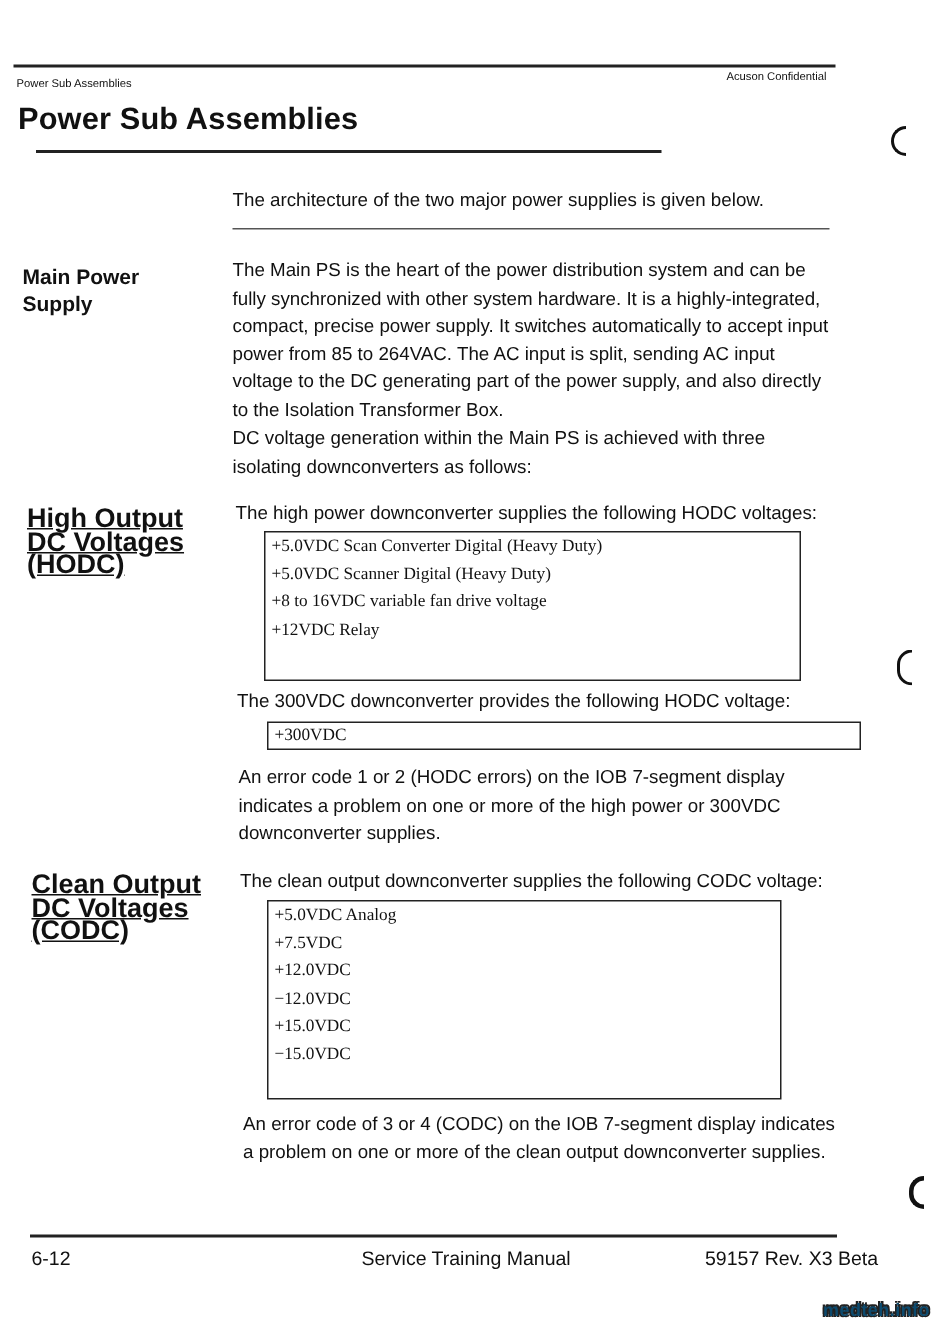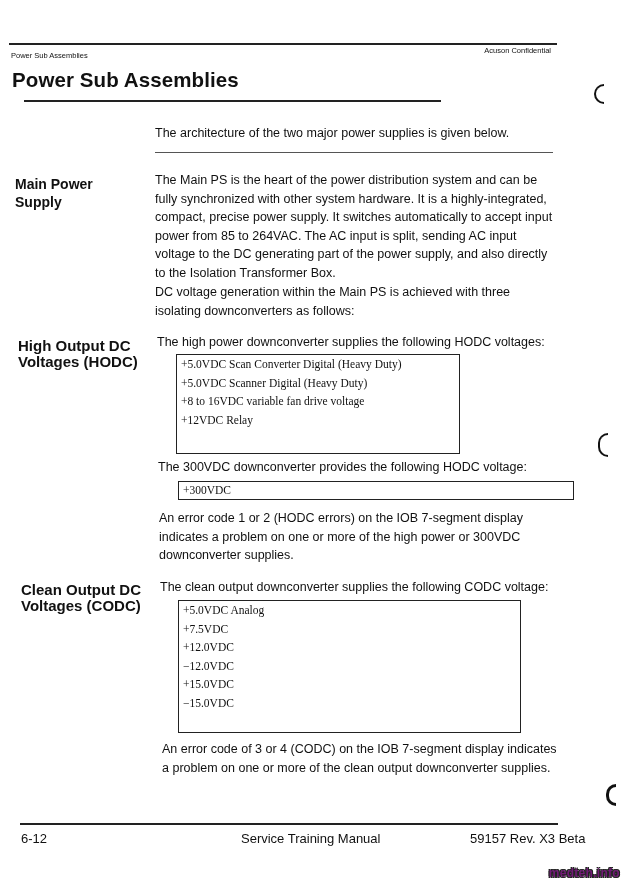--- a/index.html
+++ b/index.html
@@ -5,27 +5,27 @@
     html, body { margin: 0; padding: 0; background: #ffffff; }
     body { width: 630px; height: 887px; position: relative; overflow: hidden; color: #111; }
     .sans { font-family: "Liberation Sans", "DejaVu Sans", sans-serif; }
     .serif { font-family: Liberation Sans, sans-serif; }
     .abs { position: absolute; }
     .rule { position: absolute; background: #222; height: 1.5px; }
     .rule.thin { height: 1px; background: #555; }
     .hdr-small { font-size: 7.5px; font-weight: normal; }
     .page-title { font-size: 20.5px; font-weight: bold; letter-spacing: 0.1px; }
     .side-head { font-size: 14px; font-weight: bold; line-height: 18px; }
-    .side-head.small { font-size: 15px; line-height: 15.5px; }
+    .side-head.small { font-size: 18px; line-height: 15.5px; text-decoration: underline; }
     .body-text { font-size: 12.5px; line-height: 18.5px; color: #111; }
     .box { position: absolute; border: 1px solid #222; box-sizing: border-box; }
     .box-line { font-size: 11.5px; line-height: 18.5px; padding-left: 4px; white-space: nowrap; font-family: "Liberation Serif", "DejaVu Serif", serif; color: #111; }
     .foot { font-size: 13px; }
     .binder { position: absolute; width: 10px; height: 20px; border: 2.5px solid #111; border-right: none; border-radius: 12px 0 0 12px; box-sizing: border-box; }
-    .watermark { font-size: 12px; font-weight: bold; color: #701a75; letter-spacing: 0.3px;
+    .watermark { font-size: 12px; font-weight: bold; color: #0c4a6e; letter-spacing: 0.3px;
       text-shadow: -1px -1px 0 #222, 1px -1px 0 #222, -1px 1px 0 #222, 1px 1px 0 #222; }
   </style>
 </head>
 <body>
 
 <div class="rule" style="left:9px; top:43px; width:548px;"></div>
 <div class="abs sans hdr-small" style="left:11px; top:51px;">Power Sub Assemblies</div>
 <div class="abs sans hdr-small" style="right:79px; top:46px;">Acuson Confidential</div>
 
 <div class="abs sans page-title" style="left:12px; top:68px;">Power Sub Assemblies</div>
@@ -38,21 +38,21 @@
   <span>Main Power Supply</span>
 </div>
 <div class="abs serif body-text" style="left:155px; top:171px; width:400px; text-align:left;">The Main PS is the heart of the power distribution system and can be fully synchronized with other system hardware. It is a highly-integrated, compact, precise power supply. It switches automatically to accept input power from 85 to 264VAC. The AC input is split, sending AC input voltage to the DC generating part of the power supply, and also directly to the Isolation Transformer Box.</div>
 <div class="abs serif body-text" style="left:155px; top:283px; width:400px;">DC voltage generation within the Main PS is achieved with three isolating downconverters as follows:</div>
 
 <div class="abs sans side-head small" style="left:18px; top:338px; width:125px;">
   <span>High Output DC Voltages (HODC)</span>
 </div>
 <div class="abs serif body-text" style="left:157px; top:333px; width:400px;">The high power downconverter supplies the following HODC voltages:</div>
 
-<div class="box" style="left:176px; top:354px; width:284px; height:100px;">
+<div class="box" style="left:176px; top:354px; width:358px; height:100px;">
   <div class="box-line">+5.0VDC Scan Converter Digital (Heavy Duty)</div>
   <div class="box-line">+5.0VDC Scanner Digital (Heavy Duty)</div>
   <div class="box-line">+8 to 16VDC variable fan drive voltage</div>
   <div class="box-line">+12VDC Relay</div>
 </div>
 
 <div class="abs serif body-text" style="left:158px; top:458px; width:400px;">The 300VDC downconverter provides the following HODC voltage:</div>
 <div class="box" style="left:178px; top:481px; width:396px; height:19px;">
   <div class="box-line" style="line-height:17px;">+300VDC</div>
 </div>

